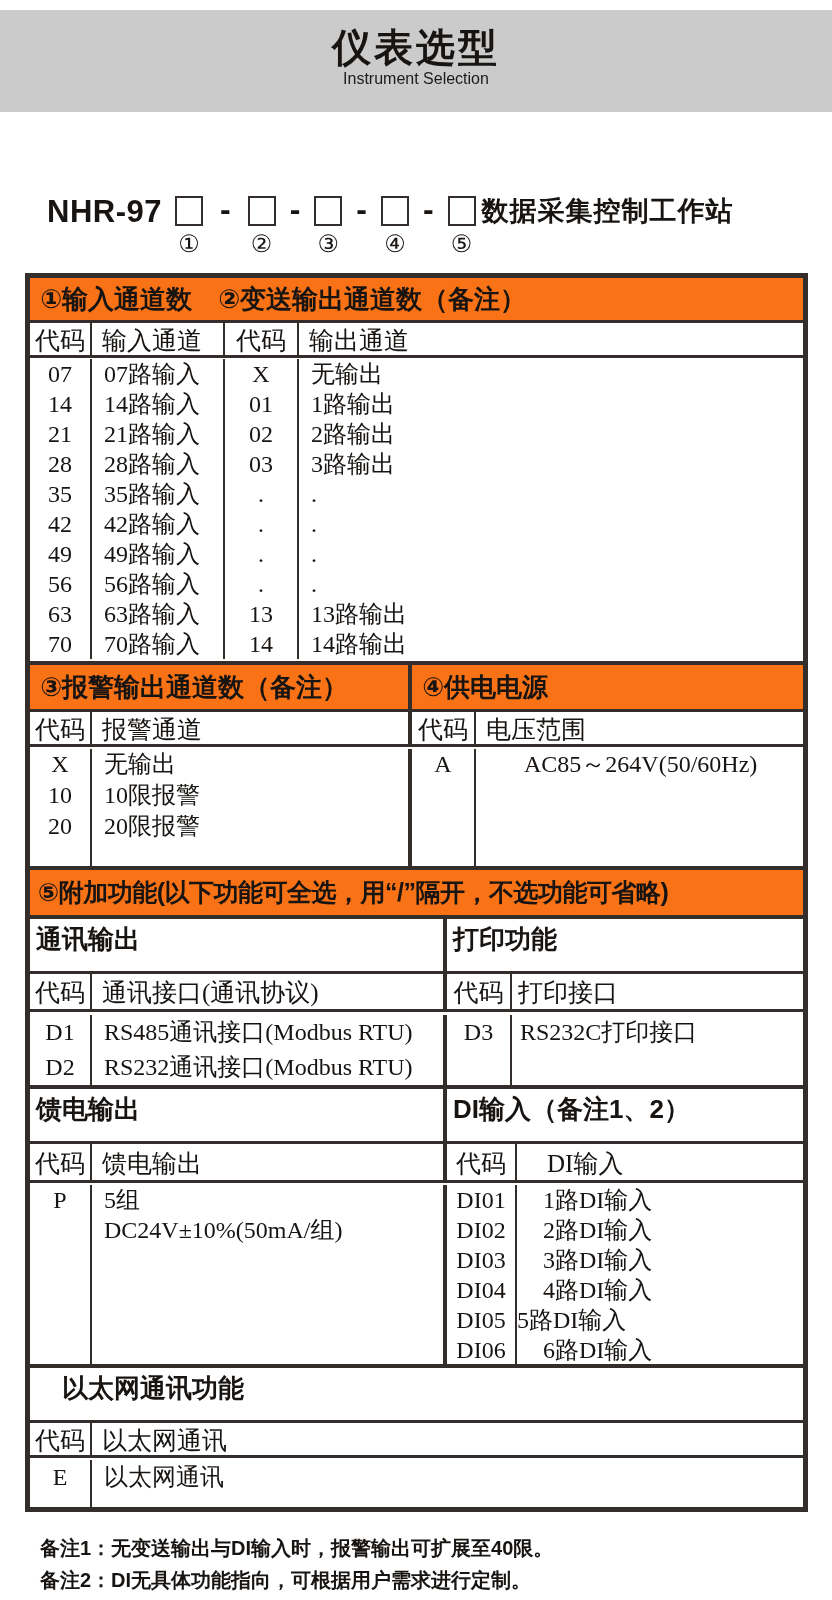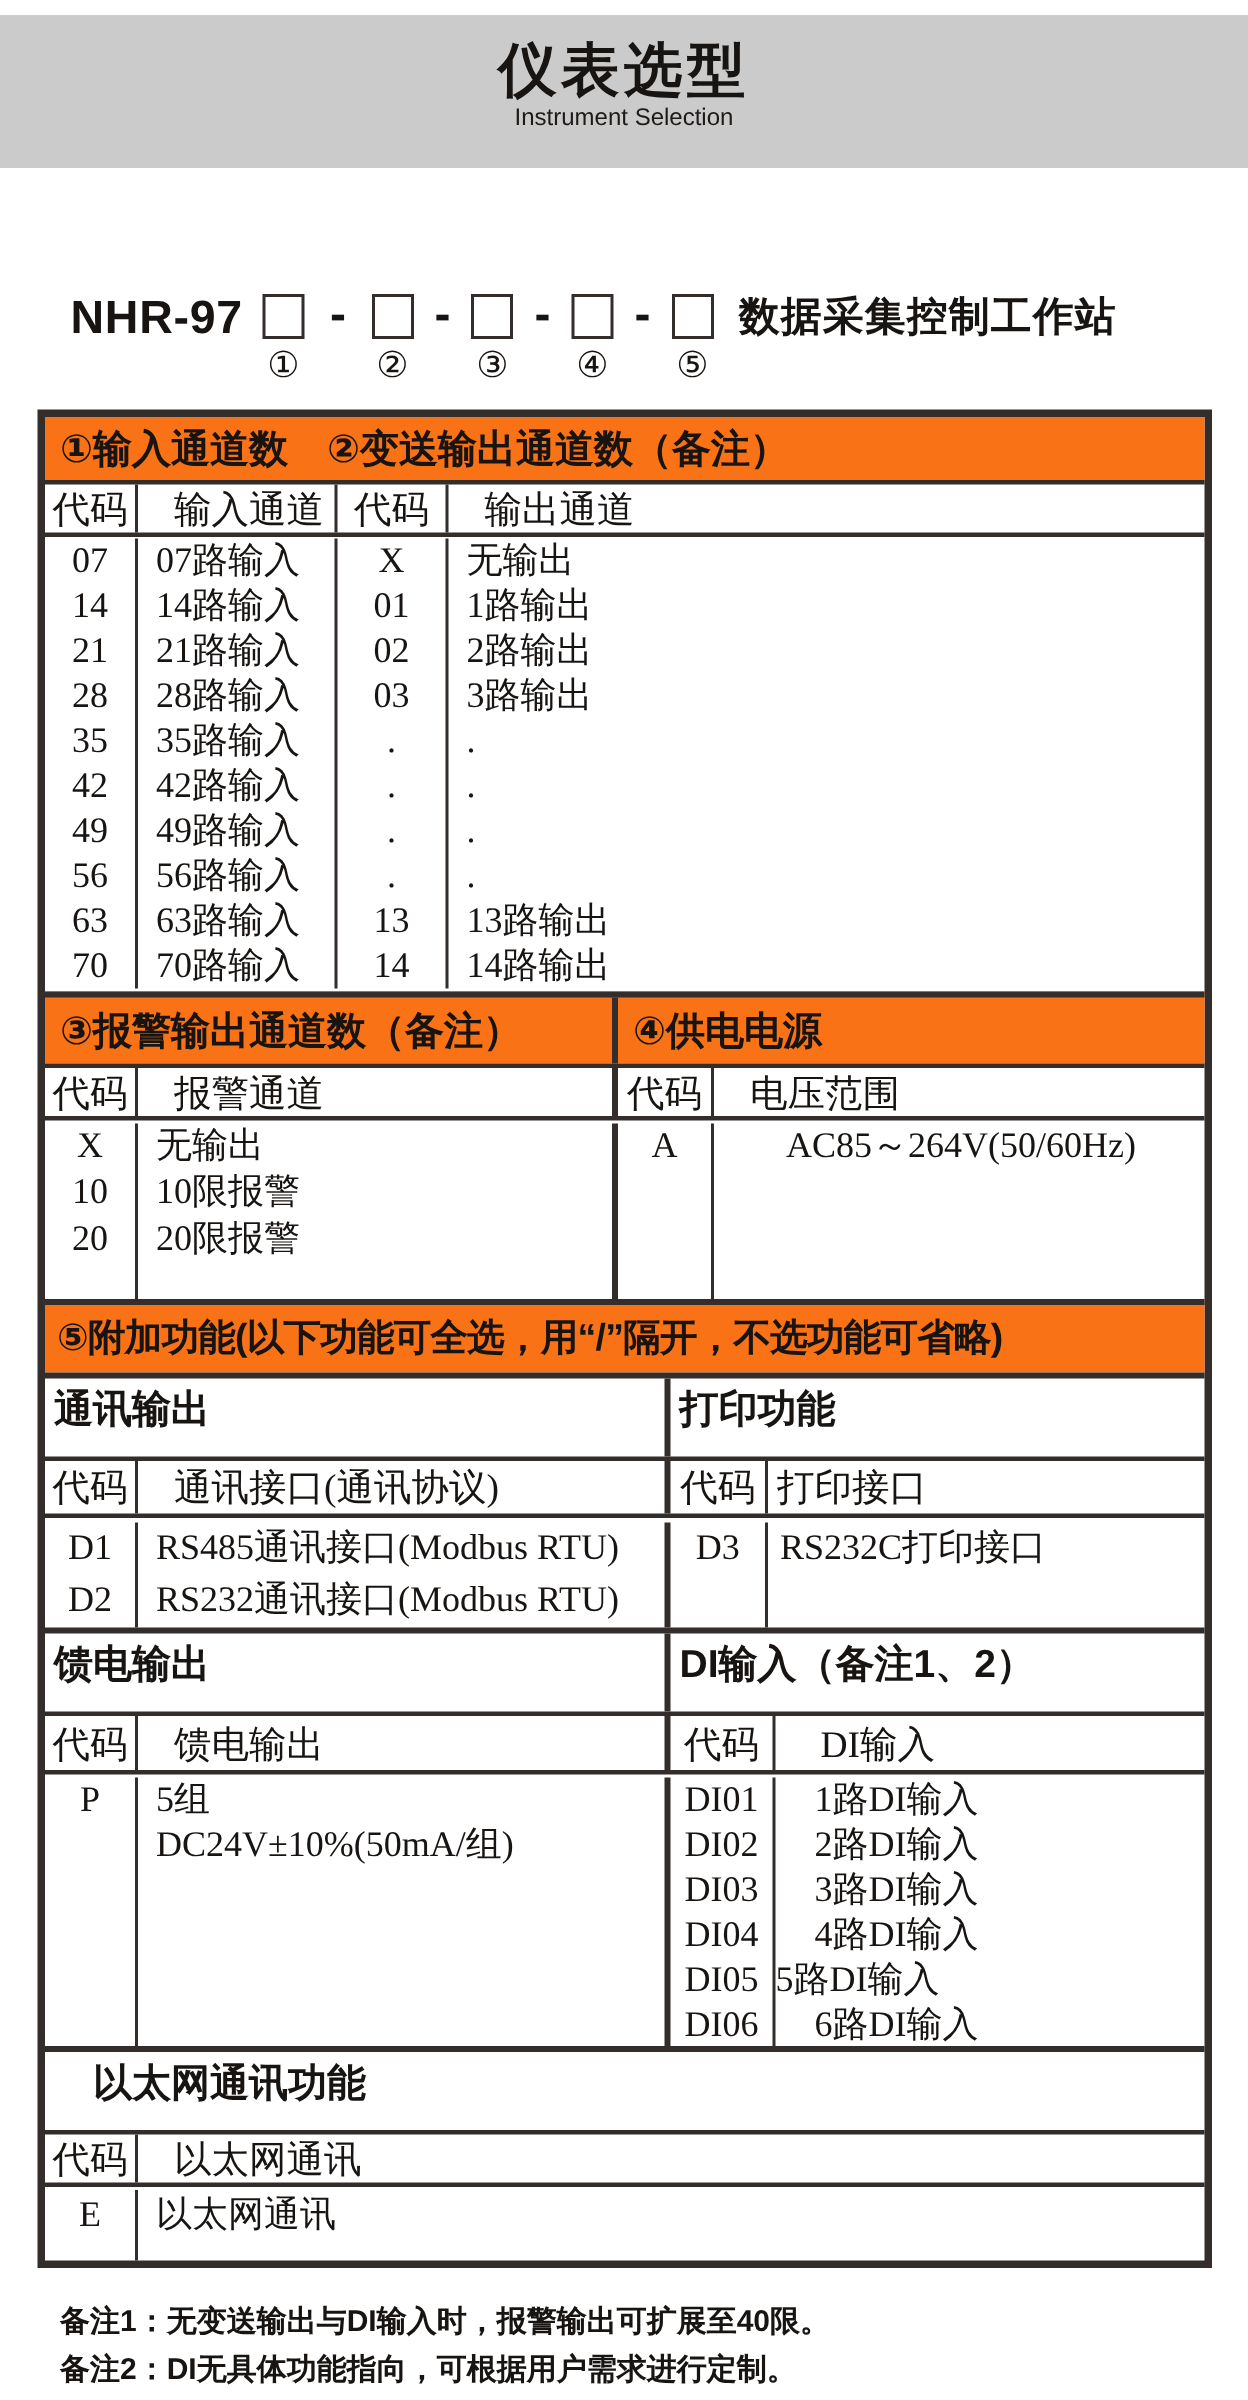--- a/index.html
+++ b/index.html
@@ -12,39 +12,39 @@
   .banner-title { font-size:39px; font-weight:bold; padding-top:16px; letter-spacing:3px; line-height:44px; }
   .banner-subtitle { font-size:16px; line-height:18px; color:#1d1a18; }
 
   .model-row { display:flex; align-items:flex-start; margin:84px 0 0 47px; }
   .model-prefix { font-size:31px; font-weight:bold; line-height:31px; letter-spacing:0.5px; margin-right:13px; }
   .slot { display:flex; flex-direction:column; align-items:center; }
   .slot-box { width:24px; height:26px; border:2px solid #332e2b; background:#fff; }
   .slot-num { margin-top:6px; font-size:24px; line-height:24px; font-family:"Liberation Serif","DejaVu Serif",serif; }
   .dash { font-size:32px; font-weight:bold; line-height:26px; margin:0 14px; }
   .dash.first { margin:0 17px; }
-  .model-suffix { font-size:27px; font-weight:bold; line-height:30px; margin-left:17px; letter-spacing:1px; }
+  .model-suffix { font-size:27px; font-weight:bold; line-height:30px; margin-left:6px; letter-spacing:1px; }
 
   .sel-table { width:783px; margin:17px 0 0 25px; border:5px solid #332e2b; box-sizing:border-box; background:#fff; }
   .trow { display:flex; box-sizing:border-box; border-top:3px solid #332e2b; }
   .trow.first { border-top:0; }
   .trow.thick { border-top:4px solid #332e2b; }
   .band { background:#f97316; font-weight:bold; font-size:26px; }
   .c { box-sizing:border-box; flex-shrink:0; }
   .c + .c { border-left:2px solid #332e2b; }
   .c.divider { border-left:4px solid #332e2b; }
   .grow { flex-grow:1; flex-shrink:1; }
 
   .serif { font-family:"Liberation Serif","DejaVu Serif",serif; }
 
   .band-pad { padding-left:10px; line-height:42px; height:42px; }
   .half-title { line-height:44px; height:44px; padding-left:10px; }
   .hdr { font-size:25px; line-height:35px; height:35px; }
   .hdr-code { text-align:center; }
-  .hdr-desc { padding-left:24px; }
+  .hdr-desc { padding-left:10px; }
 
   .ln { height:30px; line-height:30px; font-size:24px; }
   .ln-c { text-align:center; }
   .ln-l { padding-left:12px; }
 
   .sub-title { font-weight:bold; font-size:26px; height:52px; line-height:40px; padding-left:6px; }
   .note-line { font-weight:bold; font-size:20px; line-height:32px; }
   .notes { margin:20px 0 0 40px; }
 
   

